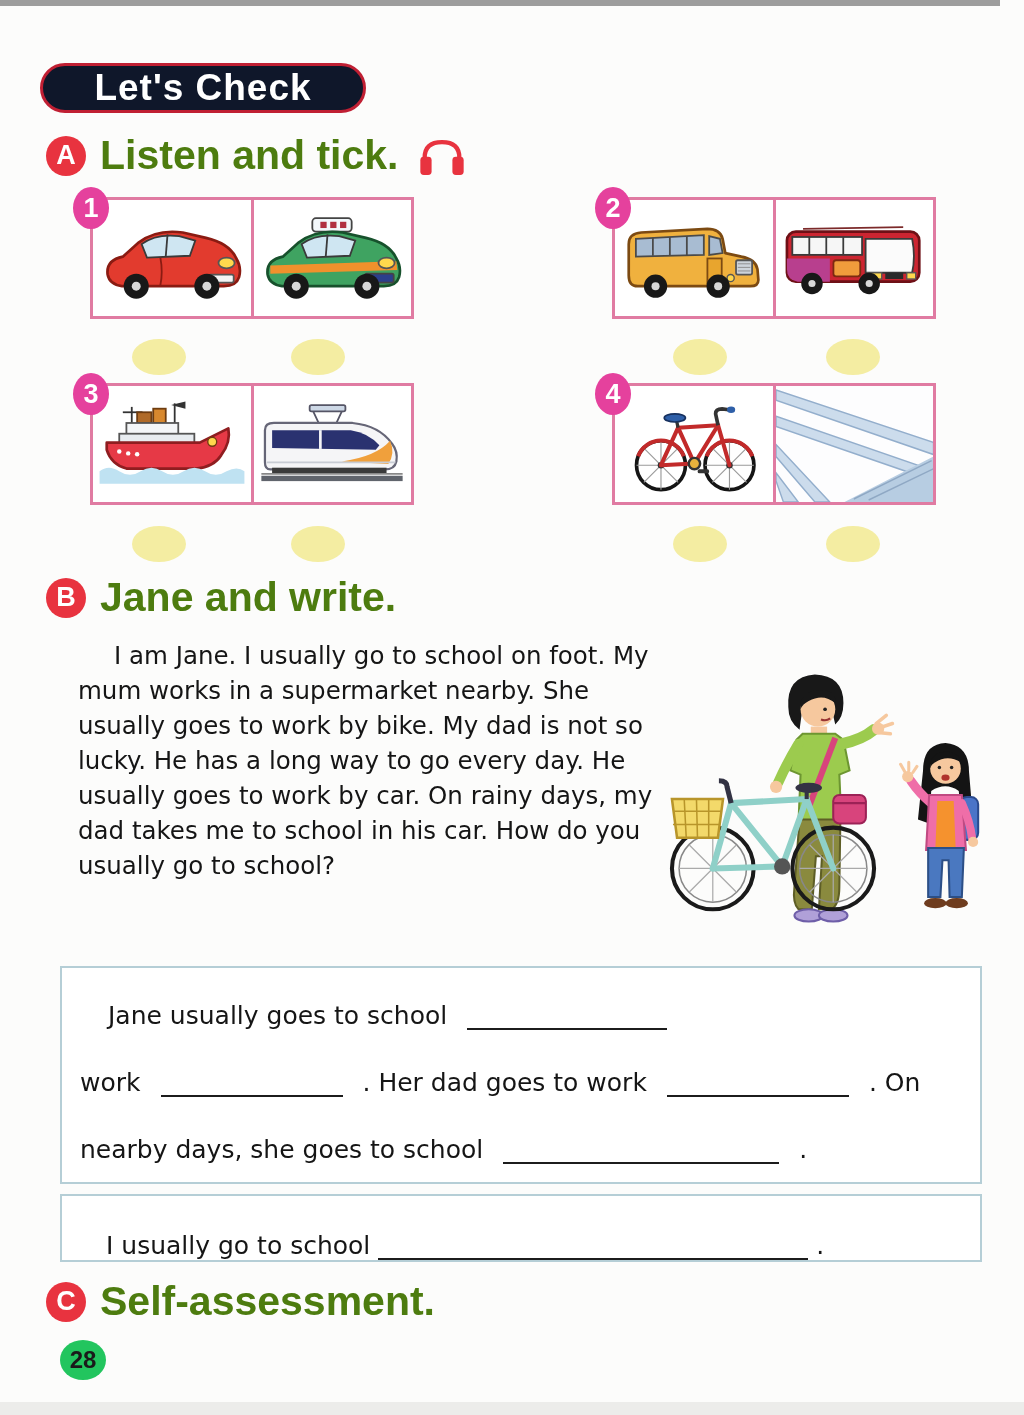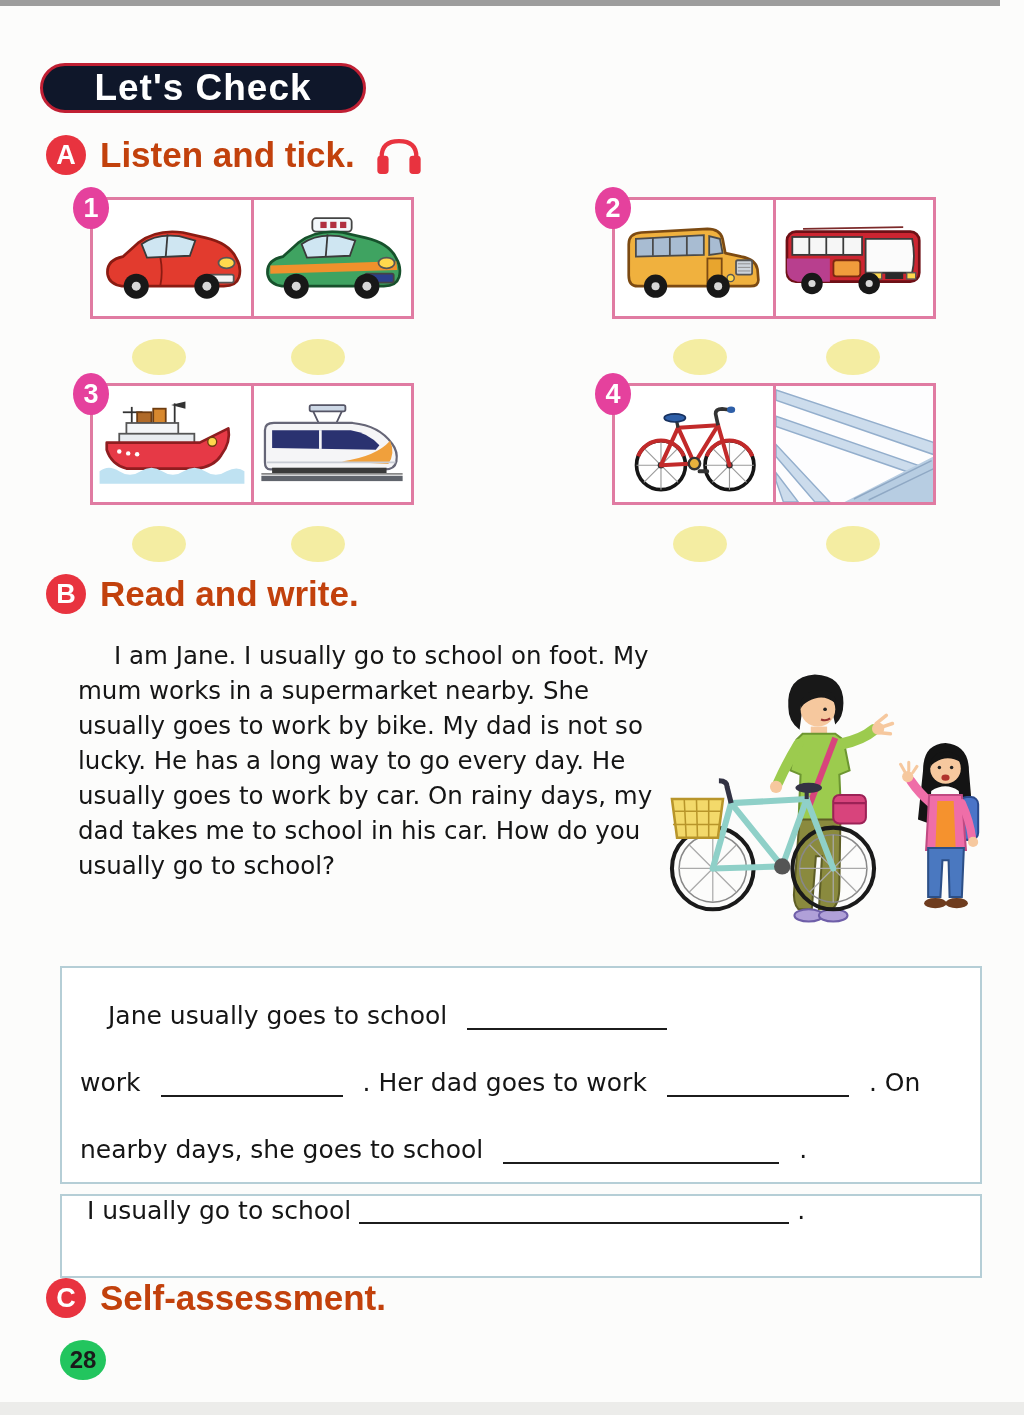--- a/index.html
+++ b/index.html
@@ -8,42 +8,42 @@
   .top-strip{position:absolute;left:0;top:0;width:1000px;height:6px;background:#9d9d9d;}
   .bottom-strip{position:absolute;left:0;bottom:0;width:1024px;height:13px;background:#ececea;}
 
   .banner{position:absolute;left:40px;top:63px;width:326px;height:50px;background:#0f172a;
           border:3px solid #c01f33;border-radius:28px;display:flex;align-items:center;justify-content:center;
           color:#fff;font-size:37px;font-weight:bold;letter-spacing:1px;box-sizing:border-box;}
 
   .sec-row{position:absolute;left:46px;display:flex;align-items:center;gap:14px;}
   .letter-badge{width:40px;height:40px;border-radius:50%;background:#e8333f;color:#fff;
                 display:flex;align-items:center;justify-content:center;font-size:27px;font-weight:bold;flex:0 0 auto;}
-  .sec-title{color:#c2410c;font-size:35px;font-weight:bold;}
+  .sec-title{color:#4d7c0f;font-size:41px;font-weight:bold;}
   .hp{width:52px;height:46px;margin-left:4px;}
 
   .item-box{position:absolute;width:324px;height:122px;border:3px solid #e07ba2;box-sizing:border-box;
             display:flex;background:#fff;}
   .cell{flex:1;display:flex;align-items:center;justify-content:center;overflow:hidden;}
   .cell + .cell{border-left:3px solid #e07ba2;}
   .veh{width:152px;height:106px;}
   .num-badge{position:absolute;left:-20px;top:-13px;width:36px;height:42px;border-radius:50%;
              background:#e5419d;color:#fff;font-size:27px;font-weight:bold;
              display:flex;align-items:center;justify-content:center;}
   .tick-oval{position:absolute;width:54px;height:36px;border-radius:50%;background:#f4eda2;}
 
   .passage{position:absolute;left:78px;top:638px;width:578px;margin:0;color:#151515;
            font-family:"DejaVu Sans",sans-serif;font-size:24.5px;line-height:35px;text-indent:36px;}
 
   .illustration{position:absolute;left:633px;top:648px;width:378px;height:296px;}
 
   .fill-box{position:absolute;left:60px;background:#fff;border:2px solid #b5ced6;box-sizing:border-box;
             font-family:"DejaVu Sans",sans-serif;font-size:25px;color:#151515;}
   .fill-big{top:966px;width:922px;height:218px;padding:14px 20px 0 18px;}
-  .fill-small{top:1194px;width:922px;height:84px;display:flex;align-items:flex-start;padding-left:25px;}
+  .fill-small{top:1194px;width:922px;height:68px;display:flex;align-items:flex-end;padding-left:44px;}
   .fill-line{height:67px;display:flex;align-items:center;white-space:nowrap;gap:12px;}
   .fill-line.indent{padding-left:28px;}
   .blank{display:inline-block;border-bottom:2.5px solid #1c1c1c;height:26px;margin:0 8px;}
   .b200{width:200px;} .b180{width:182px;} .b275{width:276px;} .b430{width:430px;}
 
   .page-num{position:absolute;left:60px;top:1340px;width:46px;height:40px;border-radius:50%;
             background:#22c55e;color:#1a1a1a;font-size:24px;font-weight:bold;
             display:flex;align-items:center;justify-content:center;}
 </style>
 </head>
@@ -231,21 +231,21 @@
   <div class="tick-oval" style="left:291px;top:339px;"></div>
   <div class="tick-oval" style="left:673px;top:339px;"></div>
   <div class="tick-oval" style="left:826px;top:339px;"></div>
   <div class="tick-oval" style="left:132px;top:526px;"></div>
   <div class="tick-oval" style="left:291px;top:526px;"></div>
   <div class="tick-oval" style="left:673px;top:526px;"></div>
   <div class="tick-oval" style="left:826px;top:526px;"></div>
 
   <div class="sec-row" style="top:574px;">
     <span class="letter-badge">B</span>
-    <span class="sec-title">Read and write.</span>
+    <span class="sec-title">Jane and write.</span>
   </div>
 
   <p class="passage">I am Jane. I usually go to school on foot. My mum works in a supermarket nearby. She usually goes to work by bike. My dad is not so lucky. He has a long way to go every day. He usually goes to work by car. On rainy days, my dad takes me to school in his car. How do you usually go to school?</p>
 
   <div class="illustration">
     <svg viewBox="0 0 370 290" style="width:100%;height:100%;">
       <g>
         <path d="M152 58 Q150 28 178 26 Q206 27 206 54 Q206 68 198 75 L194 58 Q180 48 166 58 L163 80 Q152 72 152 58Z" fill="#181818"></path>
         <circle cx="181" cy="60" r="17" fill="#f6c89e"></circle>
         <path d="M164 52 Q172 38 190 42 Q200 45 198 54 Q186 44 172 52 Q166 55 164 60Z" fill="#181818"></path>

